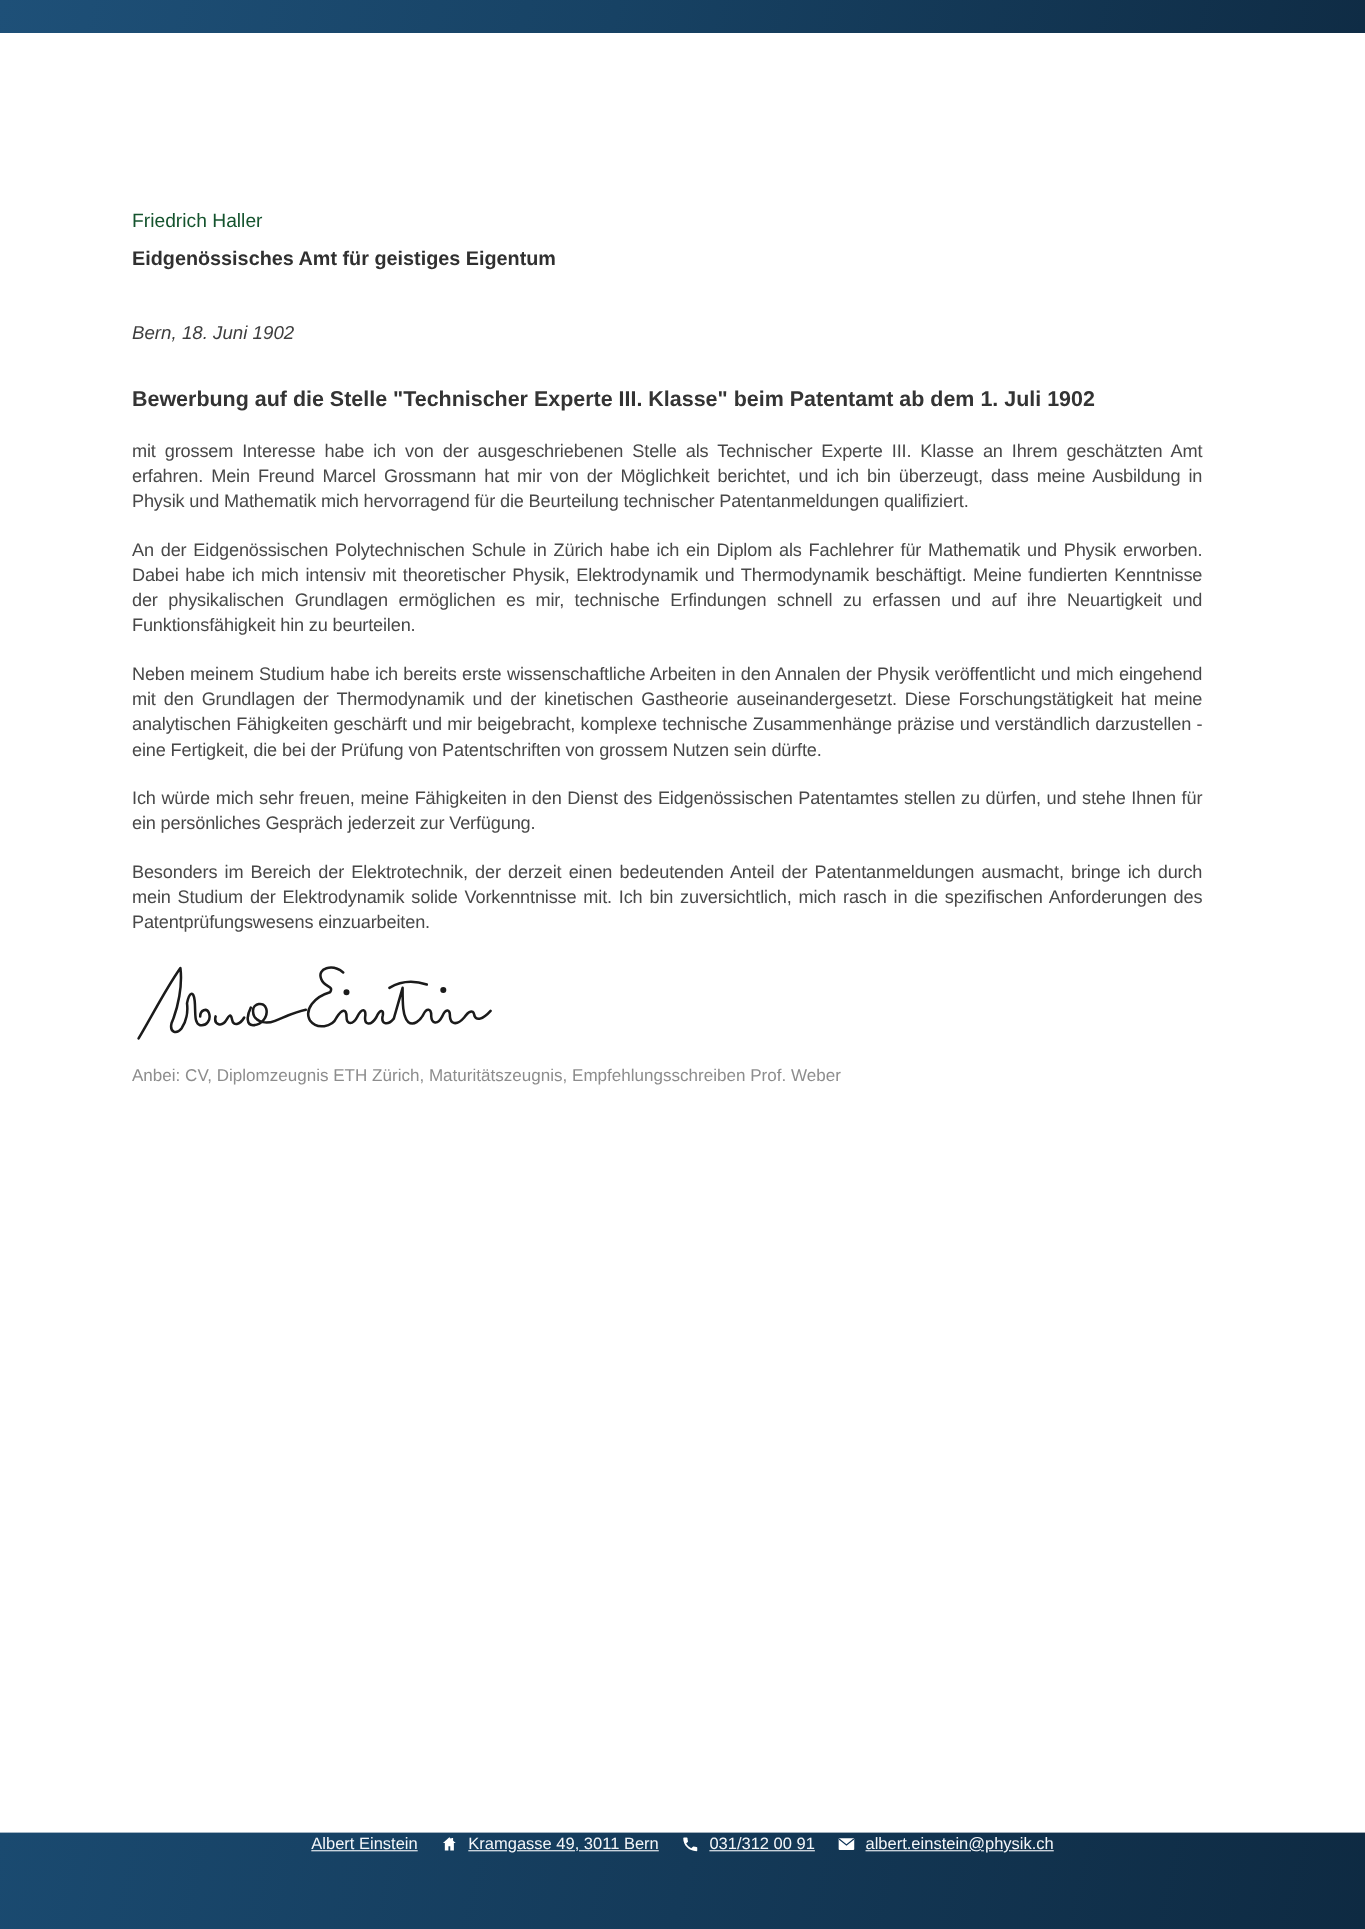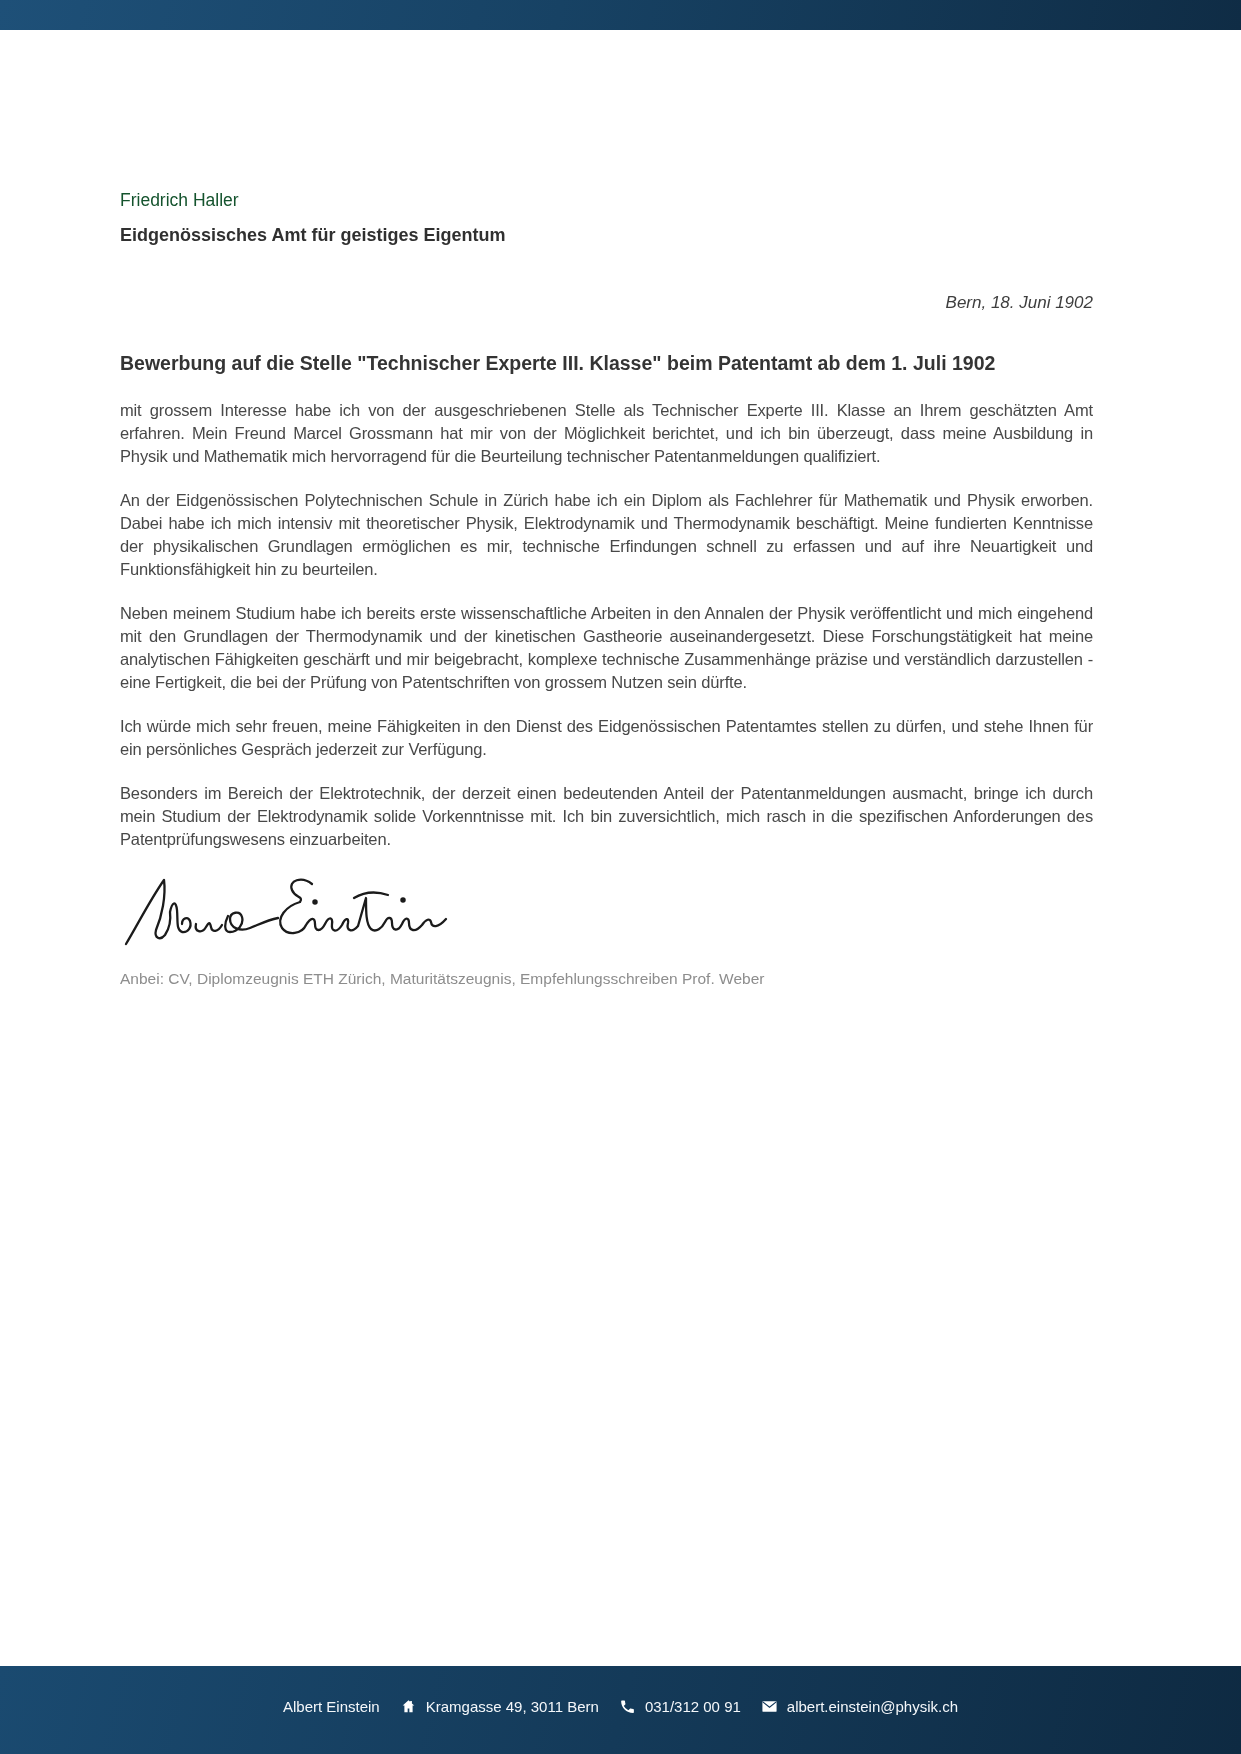--- a/index.html
+++ b/index.html
@@ -19,21 +19,21 @@
     padding: 0 148px 0 120px;
   }
   .recipient { margin-top: 153px; }
   .recipient div {
     font-size: 17.5px; line-height: 35px; color: #14532d;
   }
   .recipient .org {
     font-weight: bold; color: #303030; font-size: 18px;
   }
   .date-line {
-    margin-top: 38px; text-align: right;
+    margin-top: 38px; text-align: left;
     font-style: italic; font-size: 17px; line-height: 24px; color: #3e3e3e;
   }
   .subject {
     margin-top: 35px; font-weight: bold;
     font-size: 19.5px; line-height: 27px; color: #343434;
   }
   .salutation {
     margin-top: 51px; font-size: 16.5px; line-height: 23px; color: #484848;
   }
   .body-paragraphs { margin-top: 22px; }
@@ -49,23 +49,23 @@
   }
   .signature path, .signature circle { stroke: #1b1b1b; }
   .enclosure {
     margin-top: 18px; font-size: 15.5px; line-height: 22px; color: #8d8d8d;
   }
   .footer {
     position: absolute; left: 0; right: 0; bottom: 0; height: 88px;
     background: linear-gradient(103deg, #1a4a70 0%, #143a59 50%, #0e2a42 100%);
   }
   .footer-row {
-    padding-top: 32px;
+    padding-top: 2px;
     display: flex; justify-content: center; align-items: center;
-    gap: 20px; color: #f4f7fa; font-size: 15px;
+    gap: 20px; color: #f4f7fa; font-size: 15px; text-decoration: underline;
   }
   .footer-item { display: flex; align-items: center; gap: 9px; }
   .footer-icon { display: inline-flex; width: 17px; height: 17px; }
   .footer-icon svg { width: 17px; height: 17px; fill: #ffffff; }
 </style>
 </head>
 <body>
 
 <div class="topbar"></div>
 

